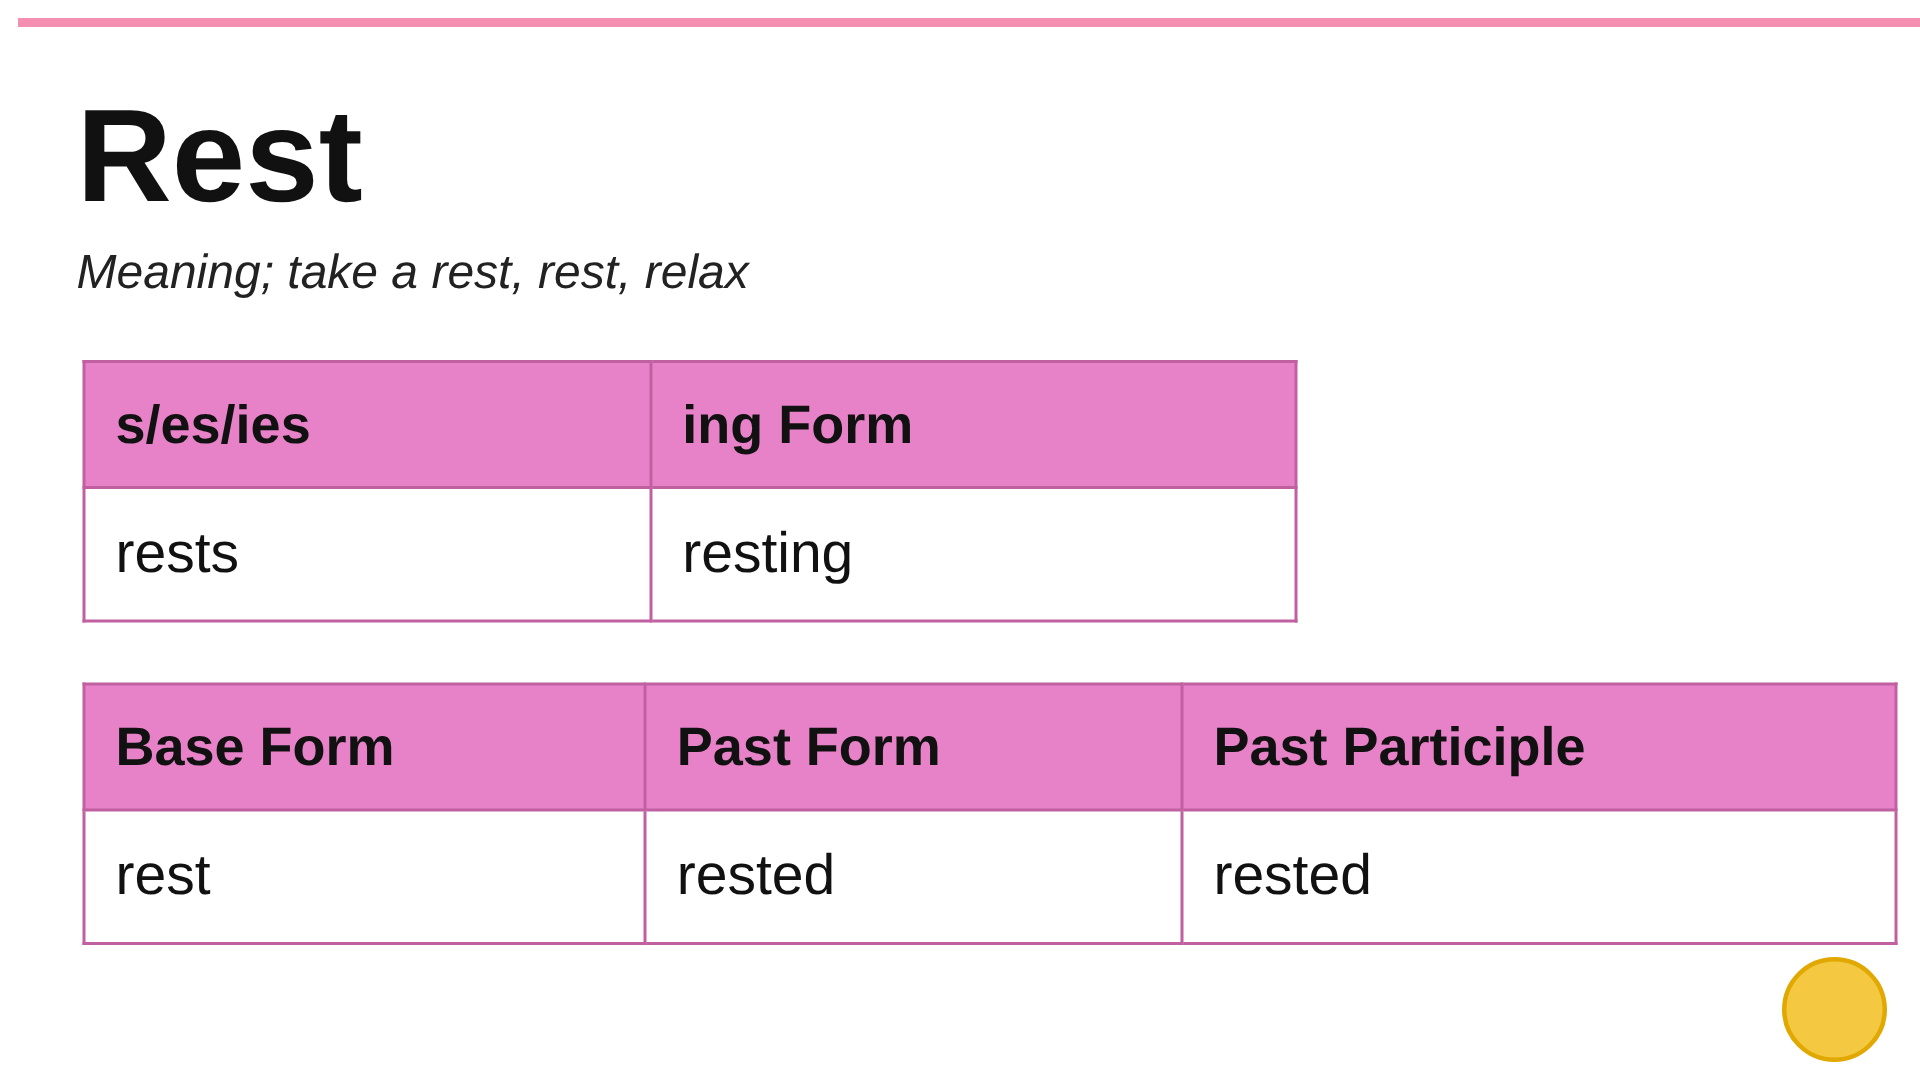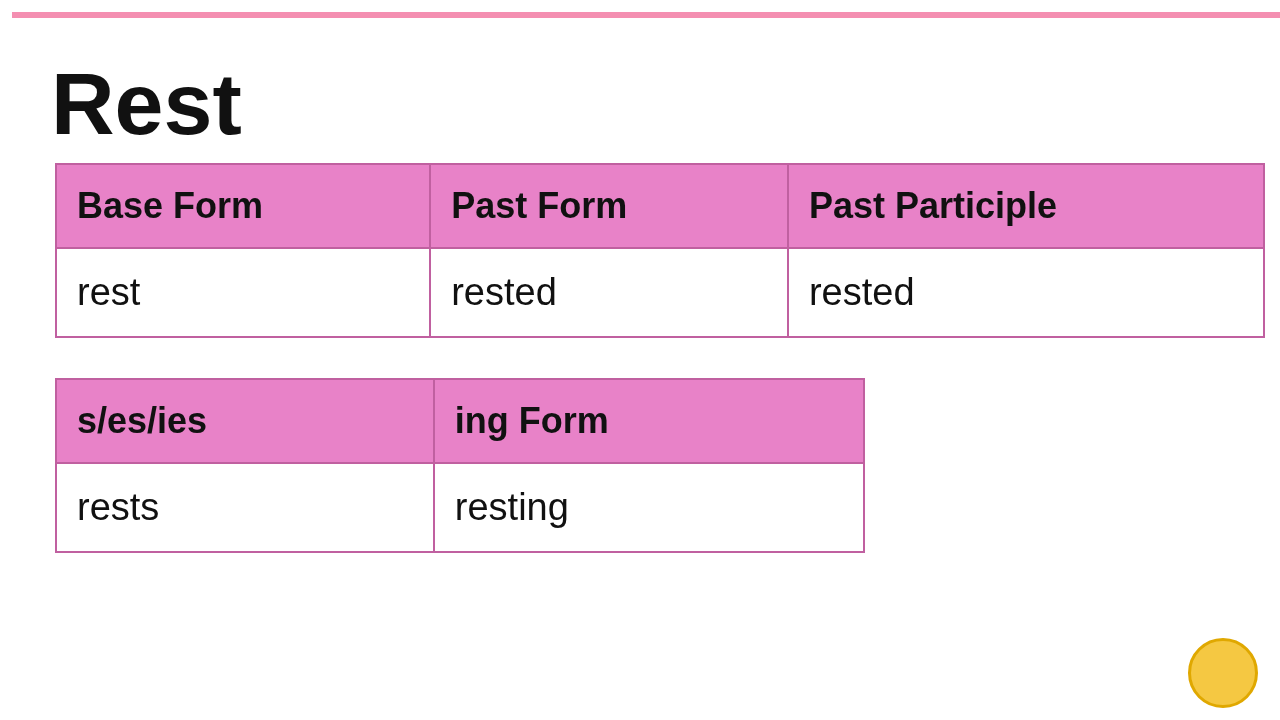--- a/index.html
+++ b/index.html
@@ -101,54 +101,55 @@
     }
   </style>
 </head>
 <body>
 
 <div class="top-bar"></div>
 
 <div class="content">
 
   <div class="word-title">Rest</div>
+  <div class="meaning">Meaning; take a rest, rest, relax</div>
+
+  <div class="table-section">
+    <table class="table-bottom">
+      <thead>
+        <tr>
+          <th>s/es/ies</th>
+          <th>ing Form</th>
+        </tr>
+      </thead>
+      <tbody>
+        <tr>
+          <td>rests</td>
+          <td>resting</td>
+        </tr>
+      </tbody>
+    </table>
+  </div>
 
   <div class="table-section">
     <table class="table-top">
       <thead>
         <tr>
           <th>Base Form</th>
           <th>Past Form</th>
           <th>Past Participle</th>
         </tr>
       </thead>
       <tbody>
         <tr>
           <td>rest</td>
           <td>rested</td>
           <td>rested</td>
         </tr>
       </tbody>
     </table>
   </div>
 
-  <div class="table-section">
-    <table class="table-bottom">
-      <thead>
-        <tr>
-          <th>s/es/ies</th>
-          <th>ing Form</th>
-        </tr>
-      </thead>
-      <tbody>
-        <tr>
-          <td>rests</td>
-          <td>resting</td>
-        </tr>
-      </tbody>
-    </table>
-  </div>
-
 </div>
 
 <div class="corner-logo">
   <div class="logo-circle"></div>
 </div>
 
 </body></html>

